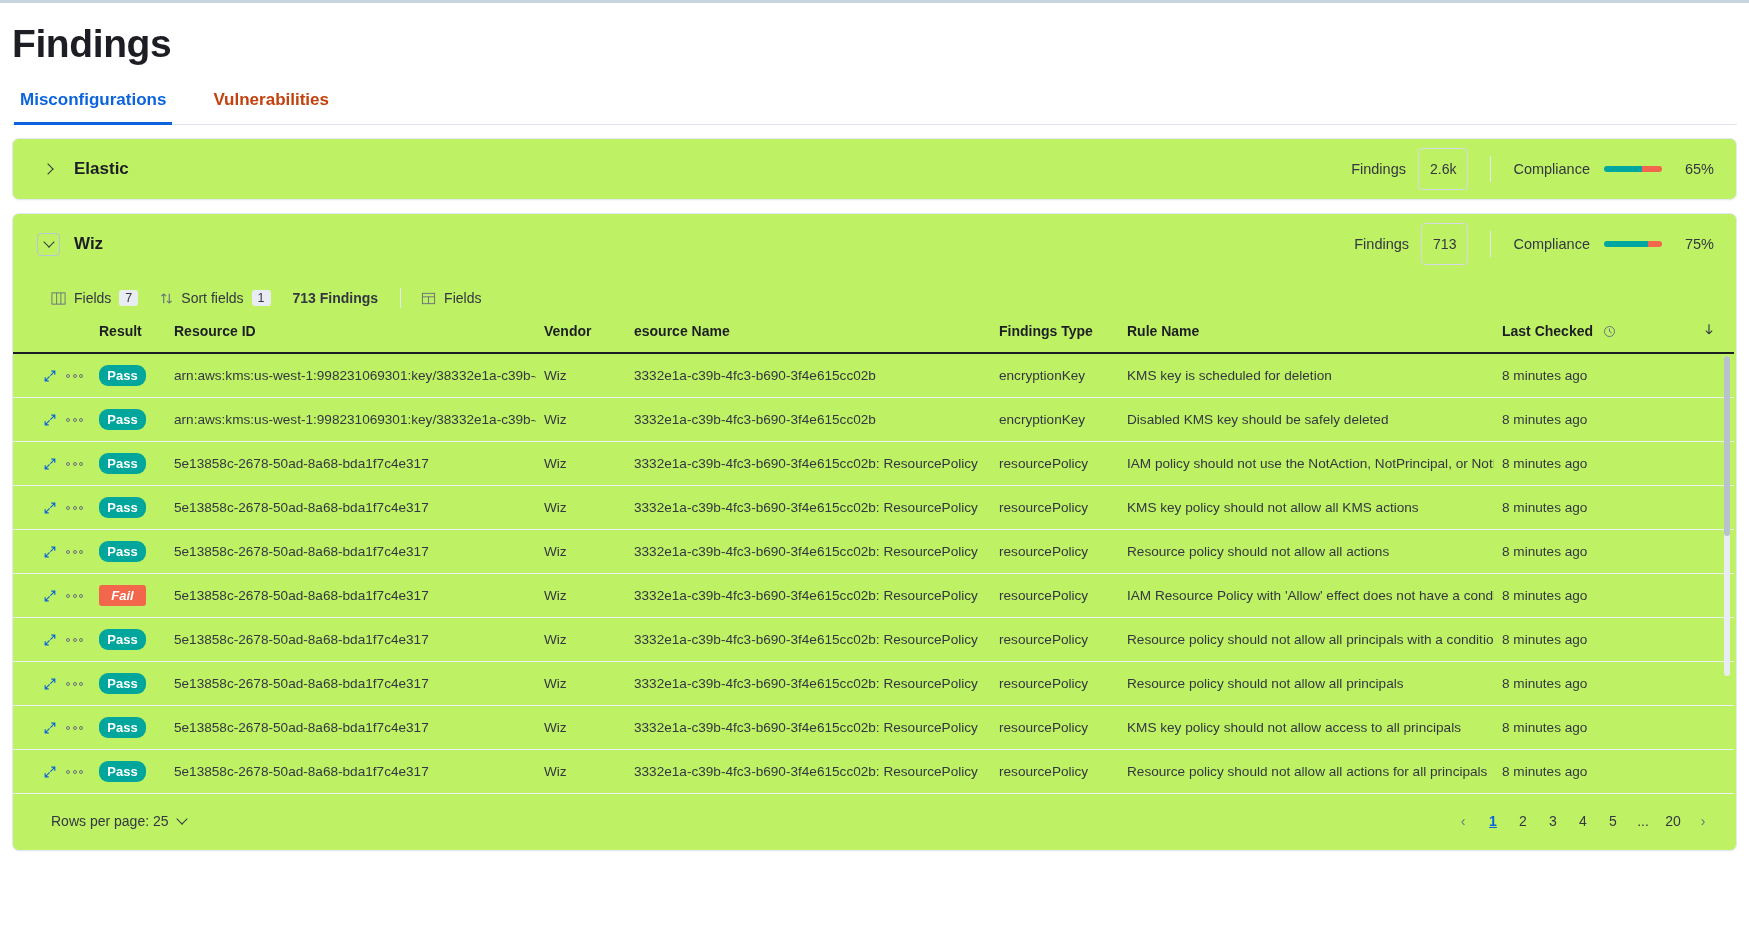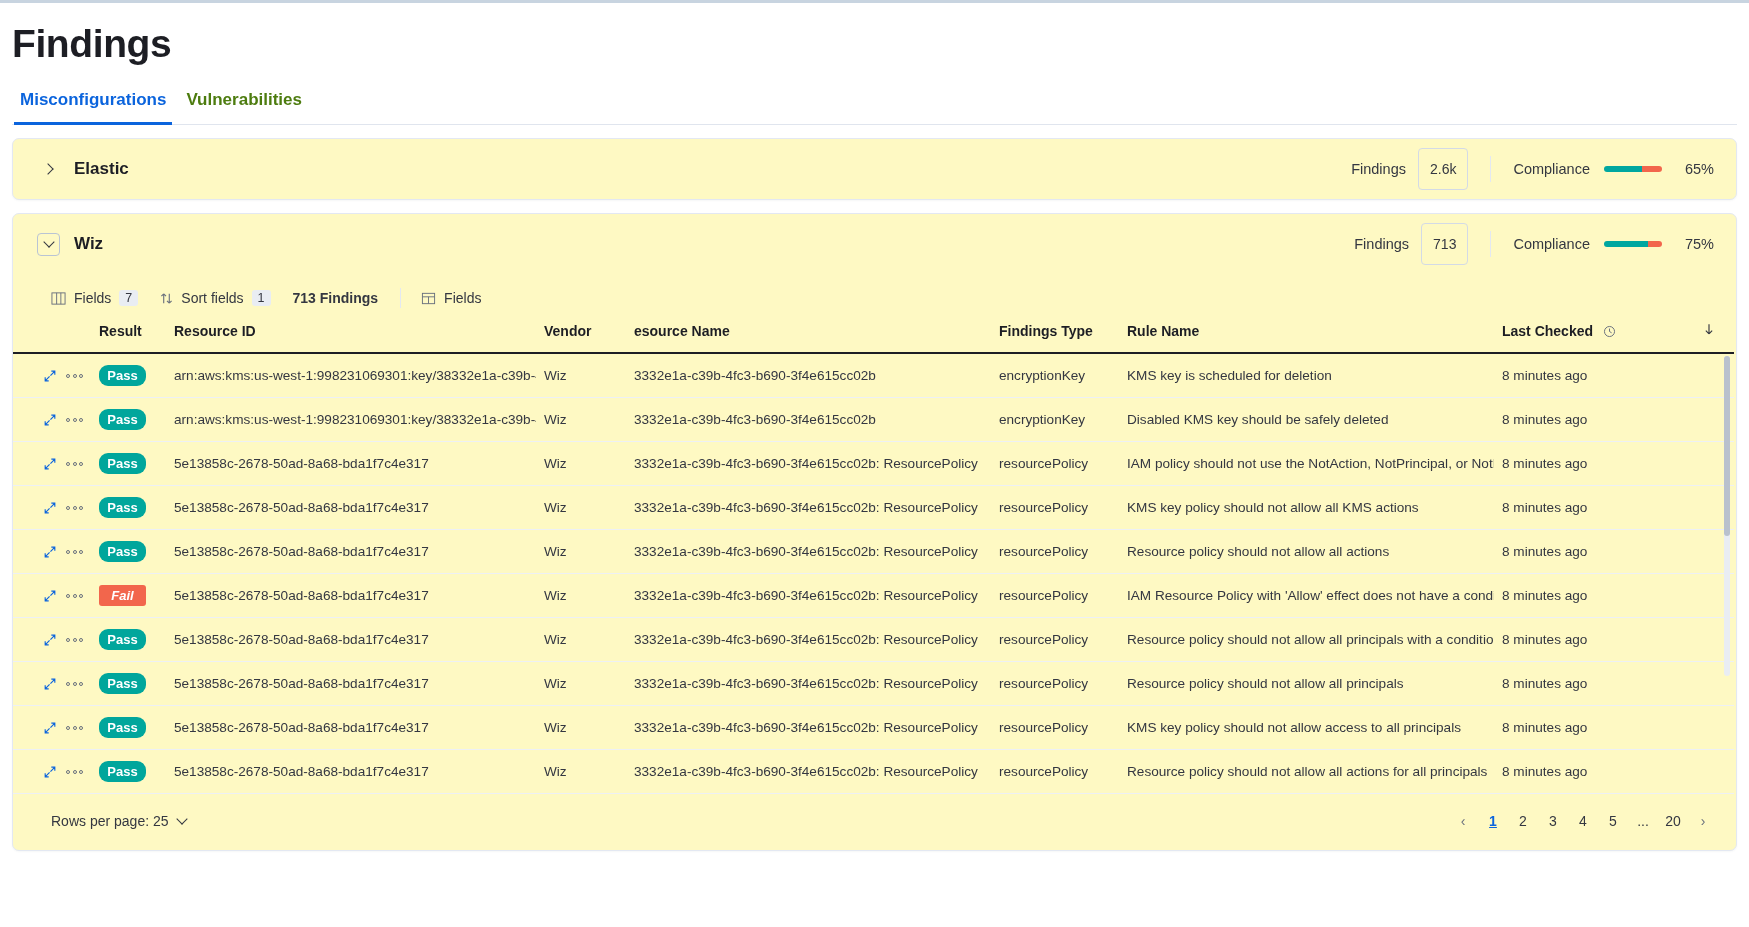--- a/index.html
+++ b/index.html
@@ -17,30 +17,30 @@
   }
   h1.page-title {
     font-size: 39px;
     line-height: 46px;
     margin: 18px 0 0 0;
     font-weight: 700;
     letter-spacing: -0.4px;
   }
   .tabs {
     display: flex;
-    gap: 8px;
+    gap: 35px;
     margin-top: 22px;
     border-bottom: 1px solid #e0e5ee;
     padding-left: 2px;
   }
   .tab {
     font-size: 17px;
     font-weight: 700;
     padding: 0 6px 12px 6px;
-    color: #4d7c0f;
+    color: #c2410c;
     cursor: pointer;
     position: relative;
     top: 1px;
   }
   .tab.active {
     color: #0b64dd;
     border-bottom: 3px solid #0b64dd;
   }
   .meta-row {
     display: flex;
@@ -66,21 +66,21 @@
   }
   .chev-small {
     width: 10px; height: 10px;
     border-right: 1.6px solid #0b64dd;
     border-bottom: 1.6px solid #0b64dd;
     transform: rotate(45deg) translate(-2px,-2px);
   }
   .panel {
     border: 1px solid #e3e8f2;
     border-radius: 7px;
-    background: #fef9c3;
+    background: #bef264;
     margin-top: 13px;
     box-shadow: 0 1px 2px rgba(35,45,60,0.04);
   }
   .panel-head {
     display: flex;
     align-items: center;
     height: 60px;
     padding: 0 22px 0 24px;
   }
   .arrow-btn {

